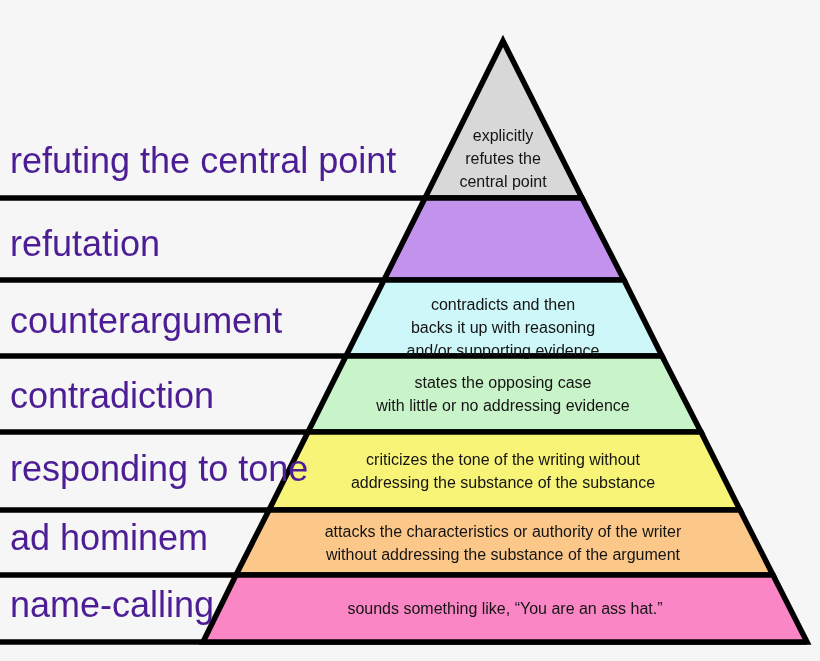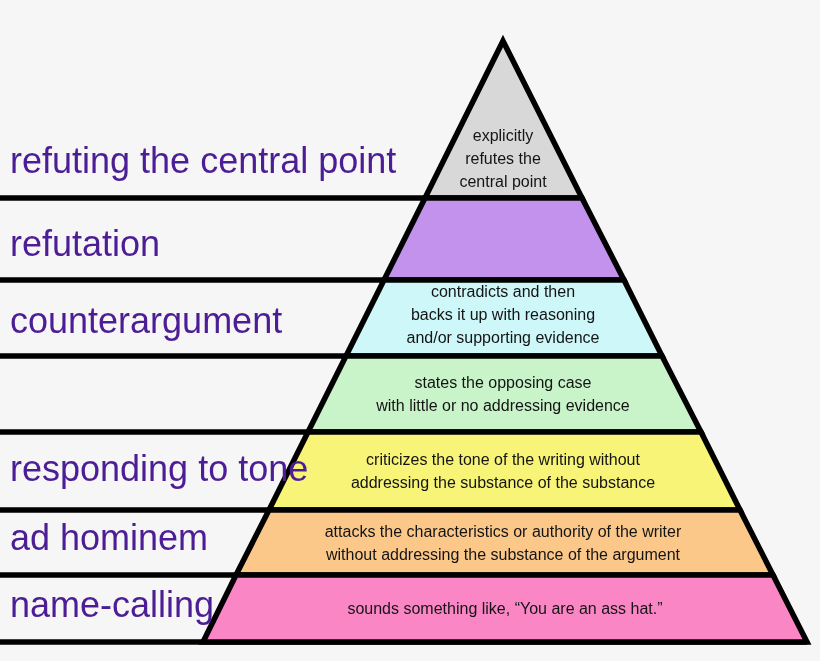--- a/index.html
+++ b/index.html
@@ -63,28 +63,29 @@
     <polygon points="384,280 624,280 662,356 346,356" stroke-width="5.5" stroke-linejoin="miter" fill="#cdf7f8" stroke="#000000"></polygon>
     <polygon points="346,356 662,356 701,432 308,432" stroke-width="5.5" stroke-linejoin="miter" fill="#c9f4c9" stroke="#000000"></polygon>
     <polygon points="308,432 701,432 740,510 269,510" stroke-width="5.5" stroke-linejoin="miter" fill="#f8f478" stroke="#000000"></polygon>
     <polygon points="269,510 740,510 773,575 236,575" stroke-width="5.5" stroke-linejoin="miter" fill="#fcc88a" stroke="#000000"></polygon>
     <polygon points="236,575 773,575 807,642 203,642" stroke-width="5.5" stroke-linejoin="miter" fill="#fa86c6" stroke="#000000"></polygon>
   </svg>
 
   <div class="side-label" style="top:144px">refuting the central point</div>
   <div class="side-label" style="top:304px">counterargument</div>
   <div class="side-label" style="top:227px">refutation</div>
+  <div class="side-label" style="top:379px">contradiction</div>
   <div class="side-label" style="top:452px">responding to tone</div>
   <div class="side-label" style="top:521px">ad hominem</div>
   <div class="side-label" style="top:588px">name-calling</div>
 
   <div class="band-desc" style="top:124px; left:423px; width:160px">explicitly
 refutes the
 central point</div>
-  <div class="band-desc" style="top:280px; left:368px; width:270px">contradicts and then
+  <div class="band-desc" style="top:293px; left:368px; width:270px">contradicts and then
 backs it up with reasoning
 and/or supporting evidence</div>
   <div class="band-desc" style="top:371px; left:323px; width:360px">states the opposing case
 with little or no addressing evidence</div>
   <div class="band-desc" style="top:448px; left:303px; width:400px">criticizes the tone of the writing without
 addressing the substance of the substance</div>
   <div class="band-desc" style="top:597px; left:255px; width:500px">sounds something like, “You are an ass hat.”</div>
   <div class="band-desc" style="top:520px; left:263px; width:480px">attacks the characteristics or authority of the writer
 without addressing the substance of the argument</div>
 

